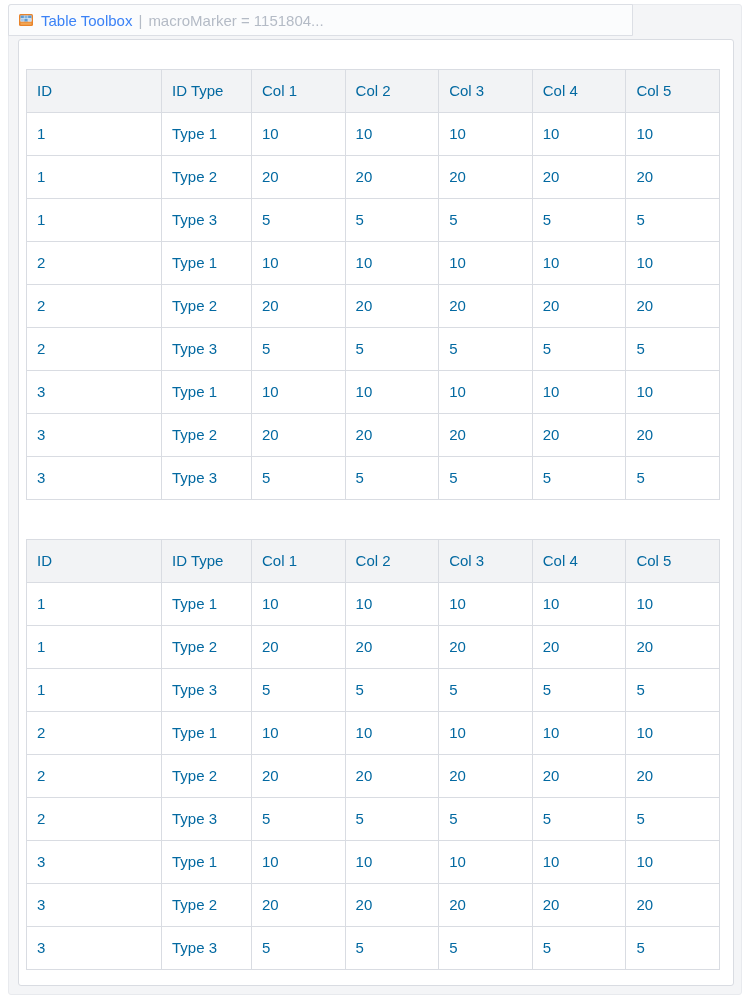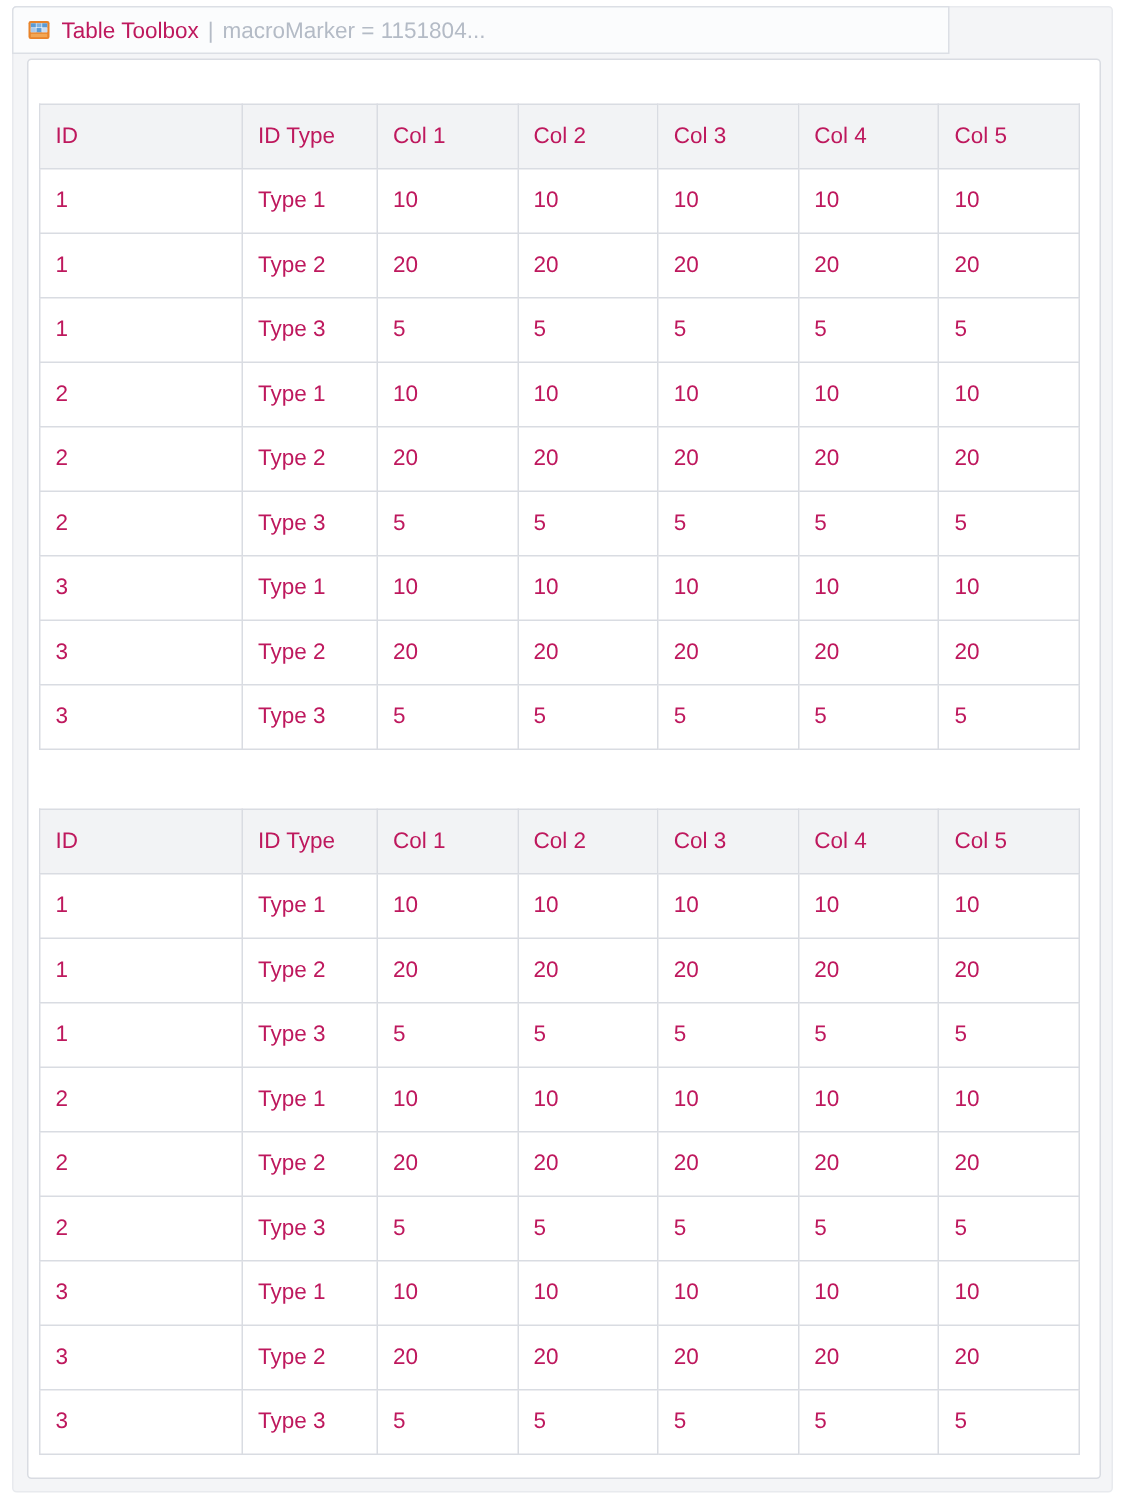--- a/index.html
+++ b/index.html
@@ -29,21 +29,21 @@
     padding-left: 9px;
     cursor: pointer;
   }
   .macro-header .icon {
     width: 16px; height: 16px;
     margin-right: 7px;
     flex: 0 0 auto;
   }
   .macro-title {
     font-size: 15px;
-    color: #be185d;
+    color: #3b82f6;
     white-space: nowrap;
   }
   .macro-param {
     font-size: 15px;
     color: #b4bbc6;
     margin-left: 6px;
     white-space: nowrap;
   }
   .macro-body {
     position: absolute;
@@ -52,21 +52,21 @@
     background: #ffffff;
     border: 1px solid #d9dce2;
     border-radius: 3px;
     padding: 29px 0 0 7px;
   }
   table.data-table {
     border-collapse: collapse;
     table-layout: fixed;
     width: 693px;
     font-size: 15px;
-    color: #be185d;
+    color: #0369a1;
   }
   table.data-table.first { margin-bottom: 39px; }
   table.data-table th, table.data-table td {
     border: 1px solid #d9dce2;
     padding: 12px 10px;
     line-height: 18px;
     text-align: left;
     font-weight: 400;
     overflow: hidden;
     white-space: nowrap;

